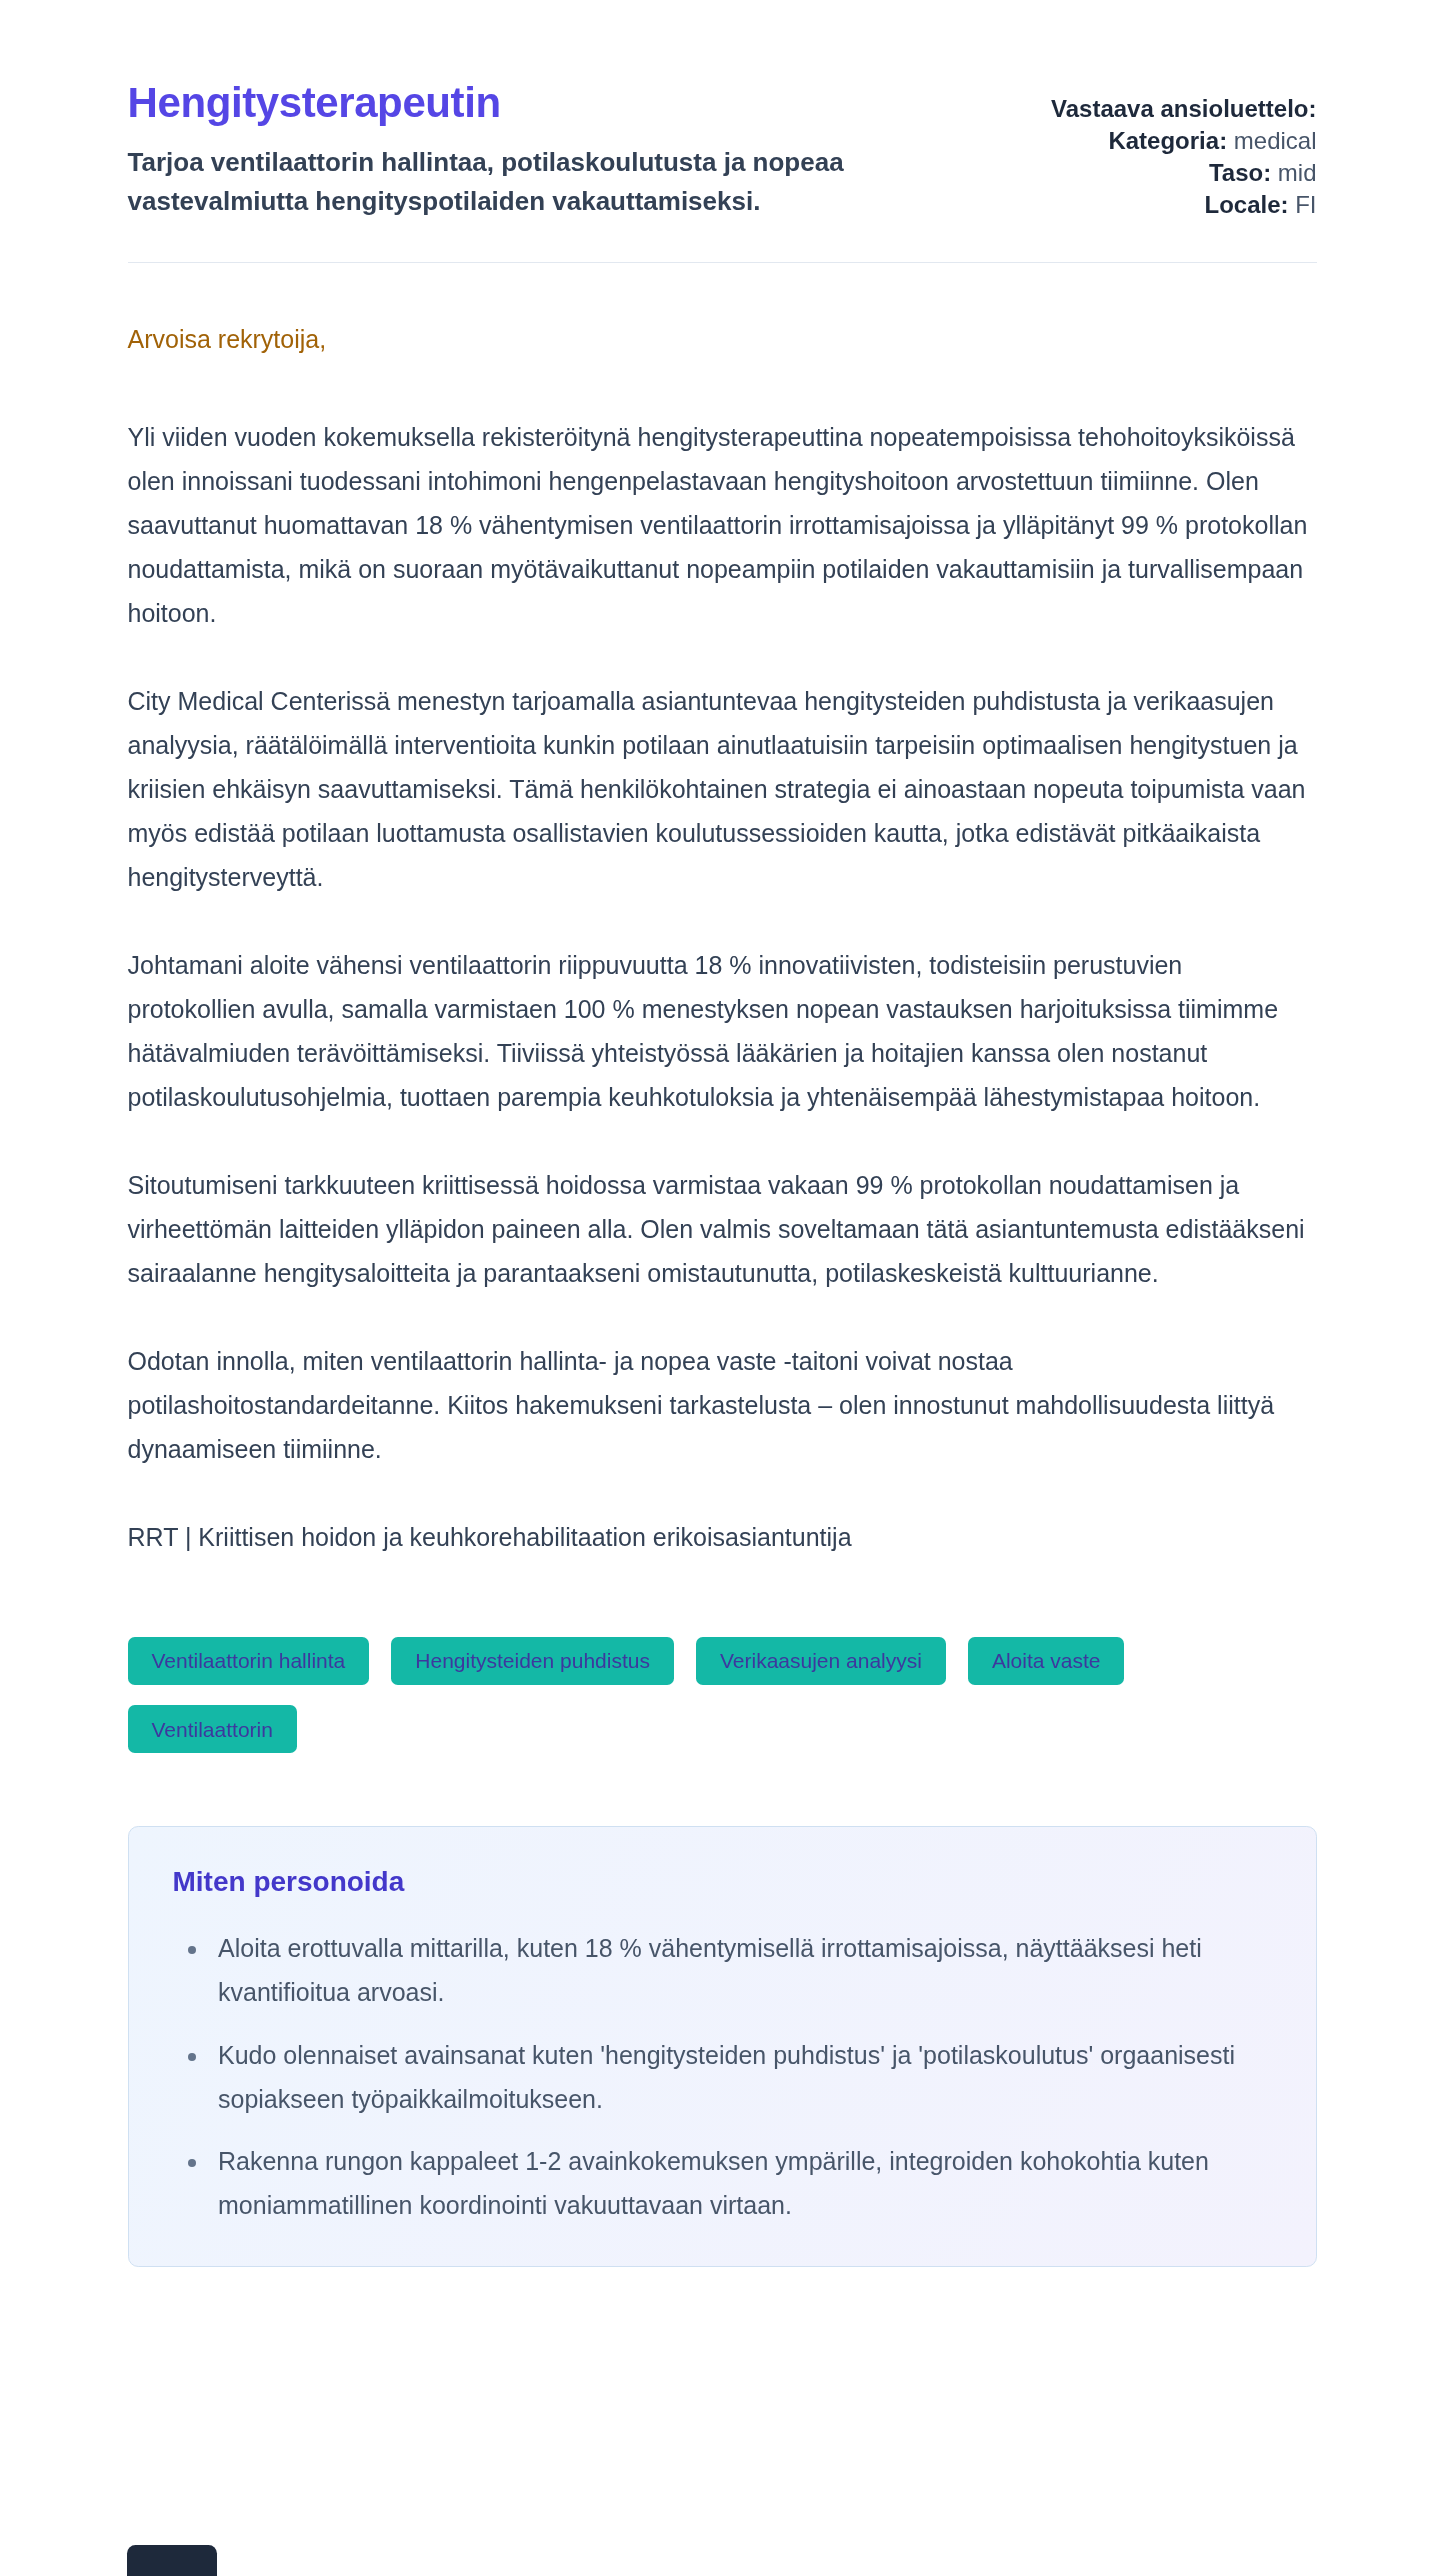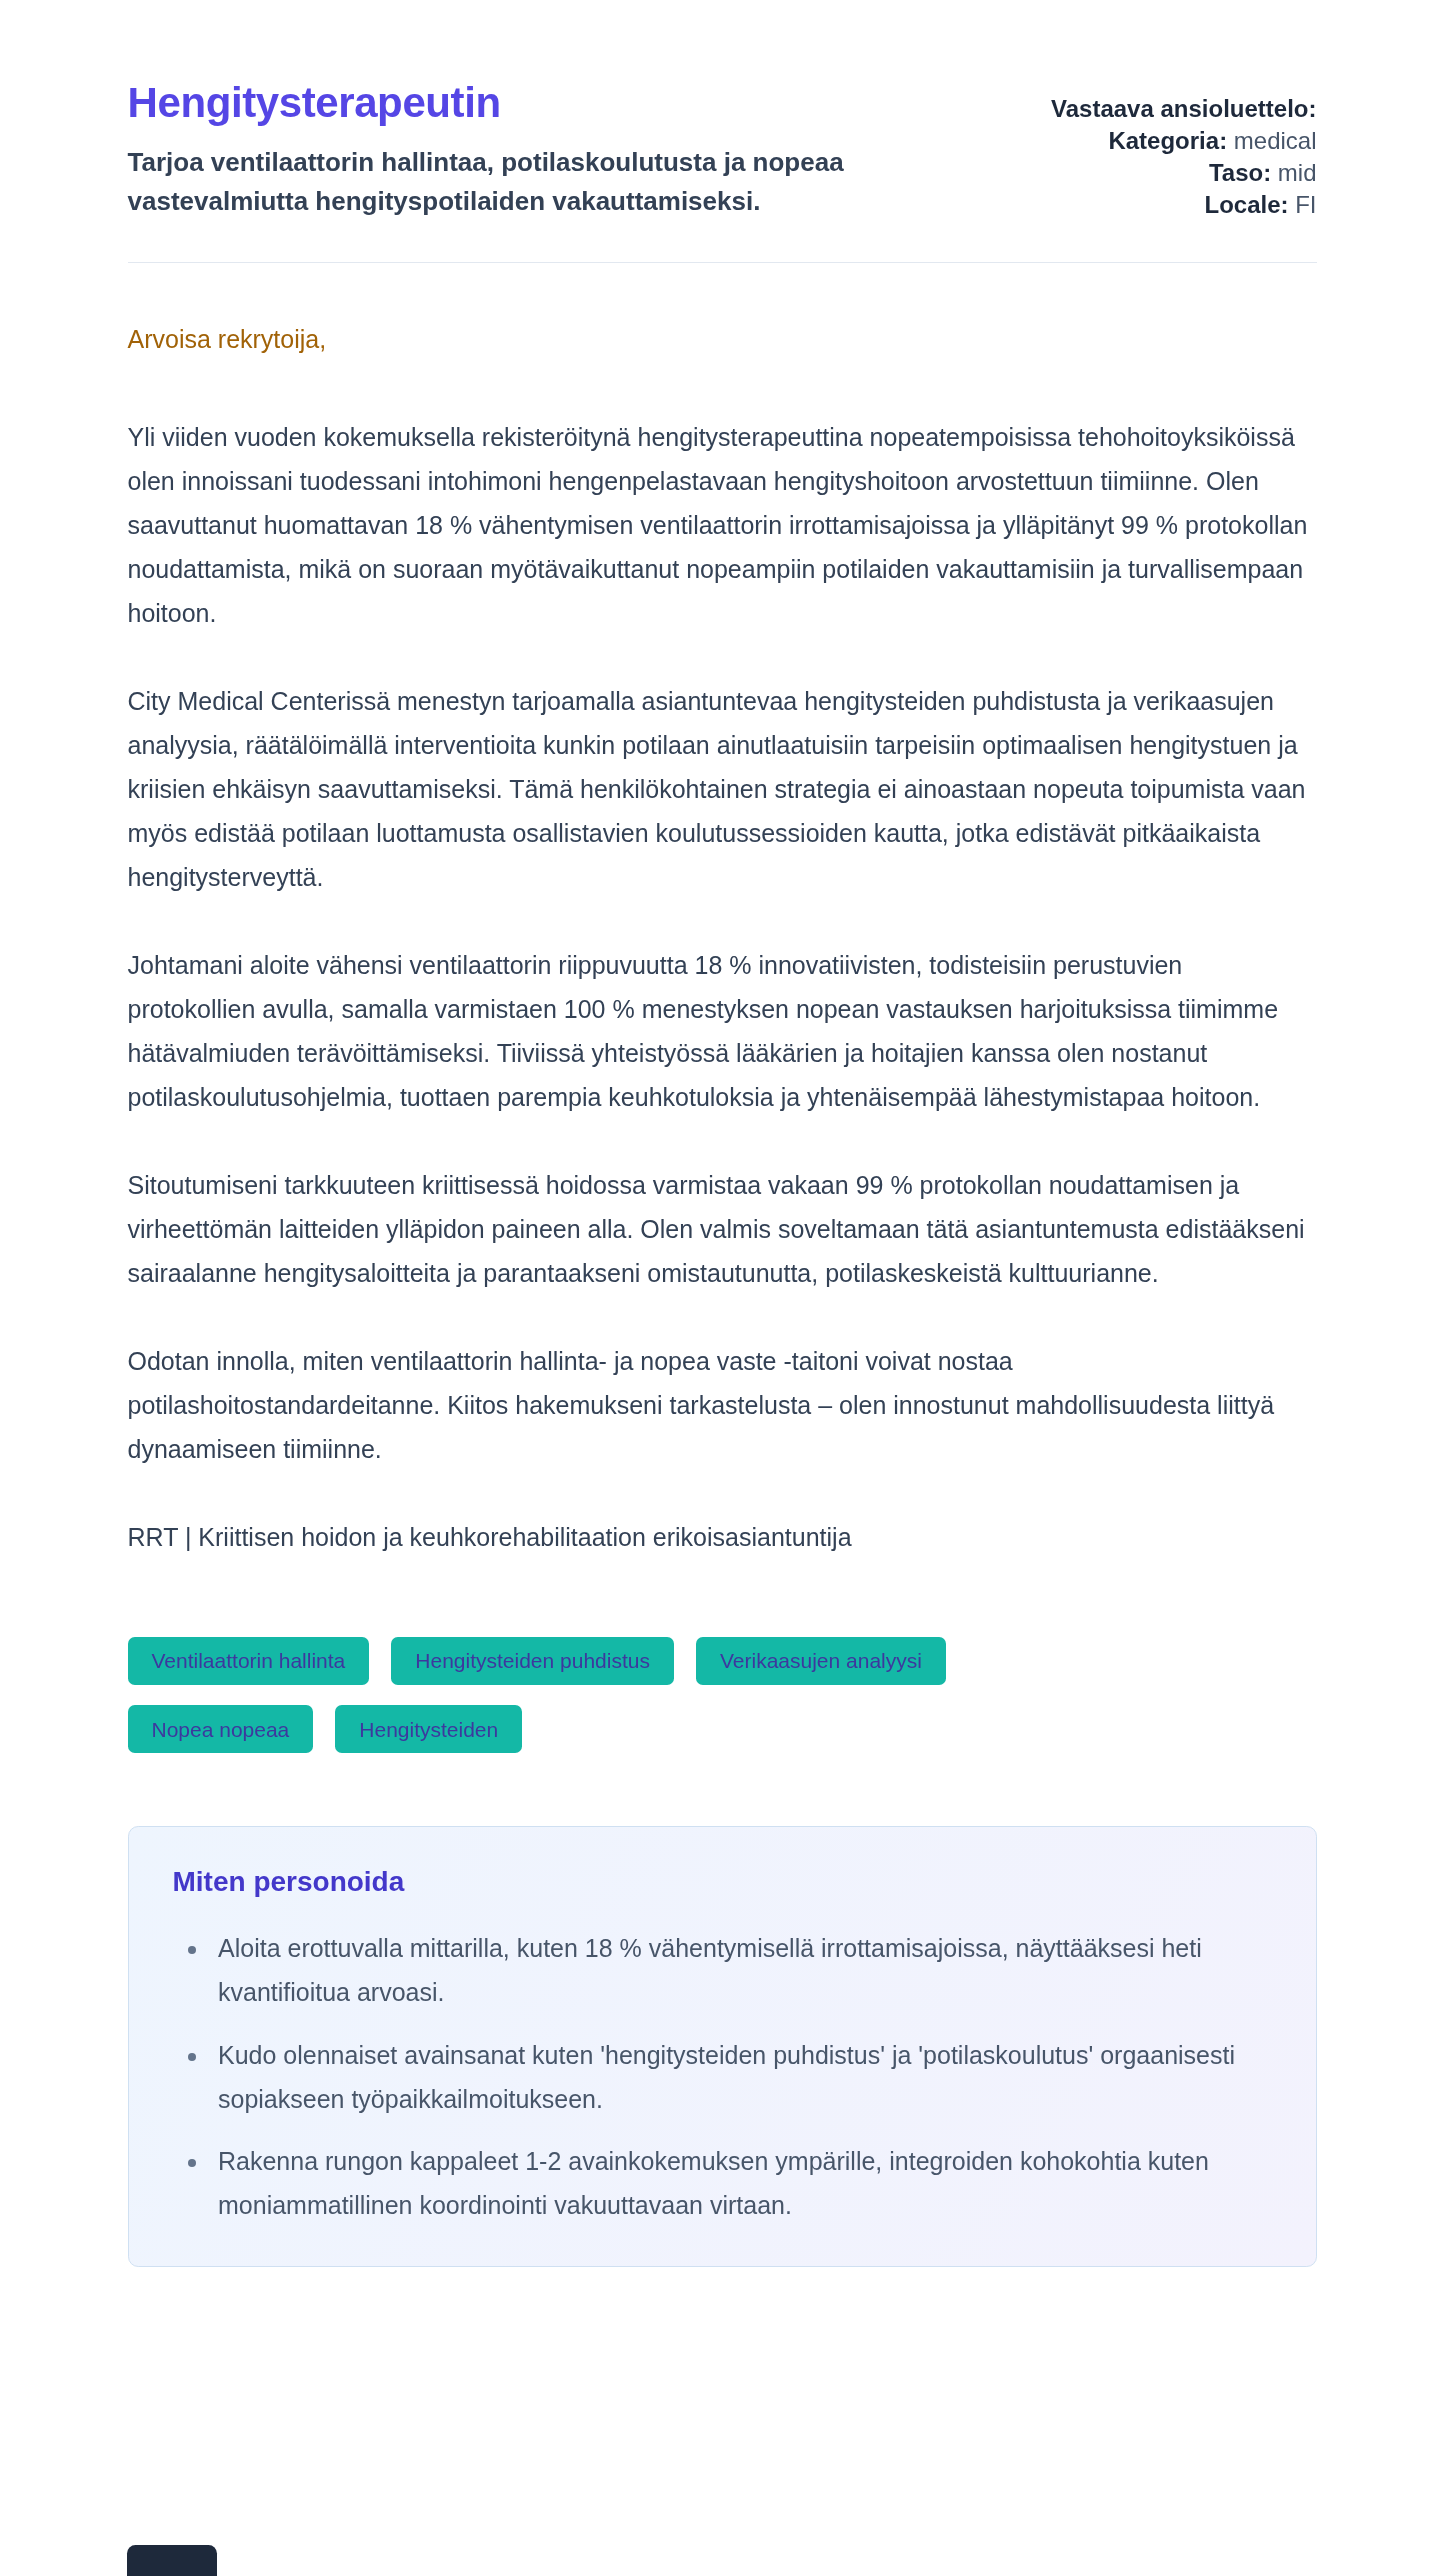--- a/index.html
+++ b/index.html
@@ -195,22 +195,22 @@
     <p class="body-paragraph">Sitoutumiseni tarkkuuteen kriittisessä hoidossa varmistaa vakaan 99 % protokollan noudattamisen ja virheettömän laitteiden ylläpidon paineen alla. Olen valmis soveltamaan tätä asiantuntemusta edistääkseni sairaalanne hengitysaloitteita ja parantaakseni omistautunutta, potilaskeskeistä kulttuurianne.</p>
     <p class="body-paragraph">Odotan innolla, miten ventilaattorin hallinta- ja nopea vaste -taitoni voivat nostaa potilashoitostandardeitanne. Kiitos hakemukseni tarkastelusta – olen innostunut mahdollisuudesta liittyä dynaamiseen tiimiinne.</p>
 
     <p class="signature-title">RRT | Kriittisen hoidon ja keuhkorehabilitaation erikoisasiantuntija</p>
   </div>
 
   <div class="tags">
     <span class="tag-pill">Ventilaattorin hallinta</span>
     <span class="tag-pill">Hengitysteiden puhdistus</span>
     <span class="tag-pill">Verikaasujen analyysi</span>
-    <span class="tag-pill">Nopea nopeaa</span>
-    <span class="tag-pill">Hengitysteiden</span>
+    <span class="tag-pill">Aloita vaste</span>
+    <span class="tag-pill">Ventilaattorin</span>
   </div>
 
   <div class="tips-card">
     <h2 class="tips-title">Miten personoida</h2>
     <ul class="tips-list">
       <li>Aloita erottuvalla mittarilla, kuten 18 % vähentymisellä irrottamisajoissa, näyttääksesi heti kvantifioitua arvoasi.</li>
       <li>Kudo olennaiset avainsanat kuten 'hengitysteiden puhdistus' ja 'potilaskoulutus' orgaanisesti sopiakseen työpaikkailmoitukseen.</li>
       <li>Rakenna rungon kappaleet 1-2 avainkokemuksen ympärille, integroiden kohokohtia kuten moniammatillinen koordinointi vakuuttavaan virtaan.</li>
     </ul>
   </div>

